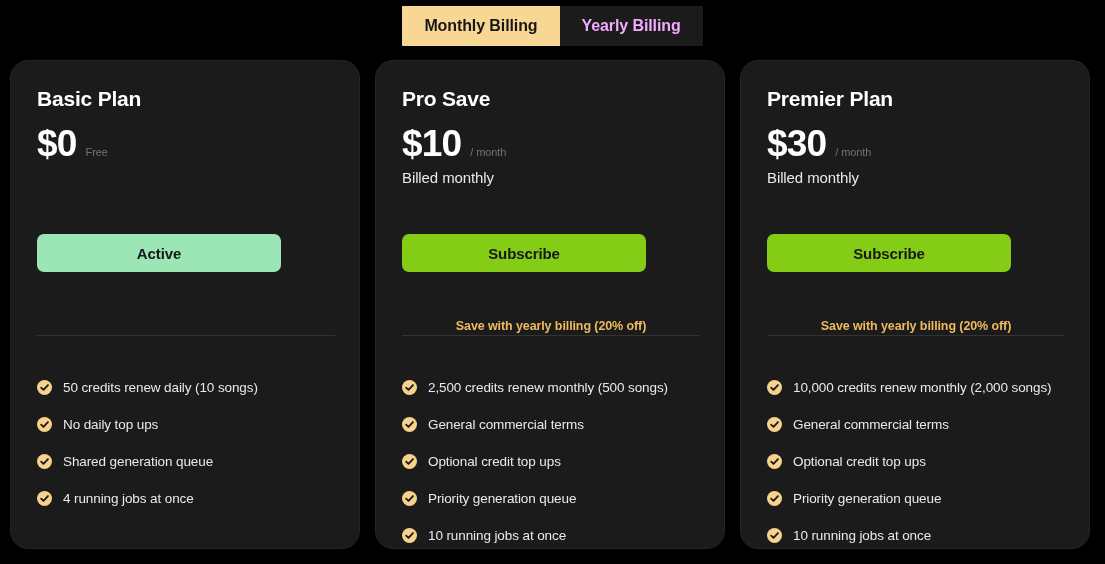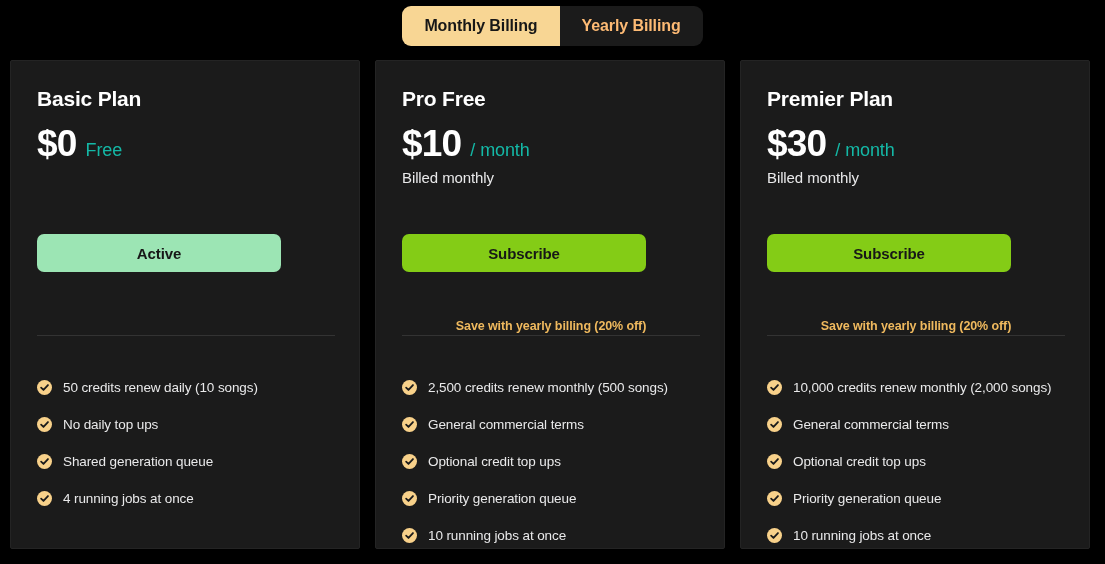--- a/index.html
+++ b/index.html
@@ -18,35 +18,35 @@
     left: 0; top: 0;
     width: 1105px;
     height: 52px;
     display: flex;
     align-items: center;
     justify-content: center;
   }
   .toggle {
     display: flex;
     background: #1b1b1b;
-    border-radius: 9px;
+    border-radius: 1px;
     overflow: hidden;
     height: 40px;
   }
   .toggle-btn {
     border: 0;
     height: 40px;
     padding: 0 22px;
     font-family: "Liberation Sans", sans-serif;
     font-size: 16px;
     font-weight: bold;
     letter-spacing: -0.1px;
     cursor: pointer;
     background: transparent;
-    color: #fdba74;
+    color: #f0abfc;
     line-height: 40px;
     white-space: nowrap;
   }
   .toggle-btn.active {
     background: #f8d694;
     color: #171717;
   }
 
   
   .cards {
@@ -56,21 +56,21 @@
     width: 1080px;
     height: 489px;
     display: flex;
     gap: 15px;
   }
   .card {
     width: 350px;
     height: 489px;
     background: #1b1b1b;
     border: 1px solid #242424;
-    border-radius: 2px;
+    border-radius: 18px;
     padding: 26px 26px 0 26px;
     position: relative;
   }
 
   .plan-name {
     font-size: 21px;
     font-weight: bold;
     color: #ffffff;
     letter-spacing: -0.2px;
     margin-bottom: 14px;
@@ -83,22 +83,22 @@
     height: 44px;
   }
   .price-amount {
     font-size: 37px;
     font-weight: bold;
     color: #ffffff;
     letter-spacing: -0.8px;
     line-height: 1;
   }
   .price-period {
-    font-size: 18px;
-    color: #14b8a6;
+    font-size: 11px;
+    color: #737373;
     letter-spacing: -0.1px;
   }
 
   .billed-note {
     font-size: 15px;
     color: #e9e9ea;
     height: 19px;
     letter-spacing: -0.1px;
   }
   .billed-note.empty { visibility: hidden; }
@@ -214,21 +214,21 @@
         <li class="feature">
           <svg class="check-icon" viewBox="0 0 16 16">
             <circle cx="8" cy="8" r="8" fill="#f8d18a"></circle>
             <path d="M4.4 8.2 L6.9 10.6 L11.7 5.4" fill="none" stroke="#1b1b1b" stroke-width="1.9" stroke-linecap="round" stroke-linejoin="round"></path>
           </svg>
           <span class="feature-text">4 running jobs at once</span>
         </li>
       </ul>
     </div>
     <div class="card">
-      <div class="plan-name">Pro Free</div>
+      <div class="plan-name">Pro Save</div>
       <div class="price-row">
         <span class="price-amount">$10</span>
         <span class="price-period">/ month</span>
       </div>
       <div class="billed-note">Billed monthly</div>
       <button class="cta subscribe">Subscribe</button>
       <div class="save-note">Save with yearly billing (20% off)</div>
       <div class="divider"></div>
       <ul class="features">
         <li class="feature">

